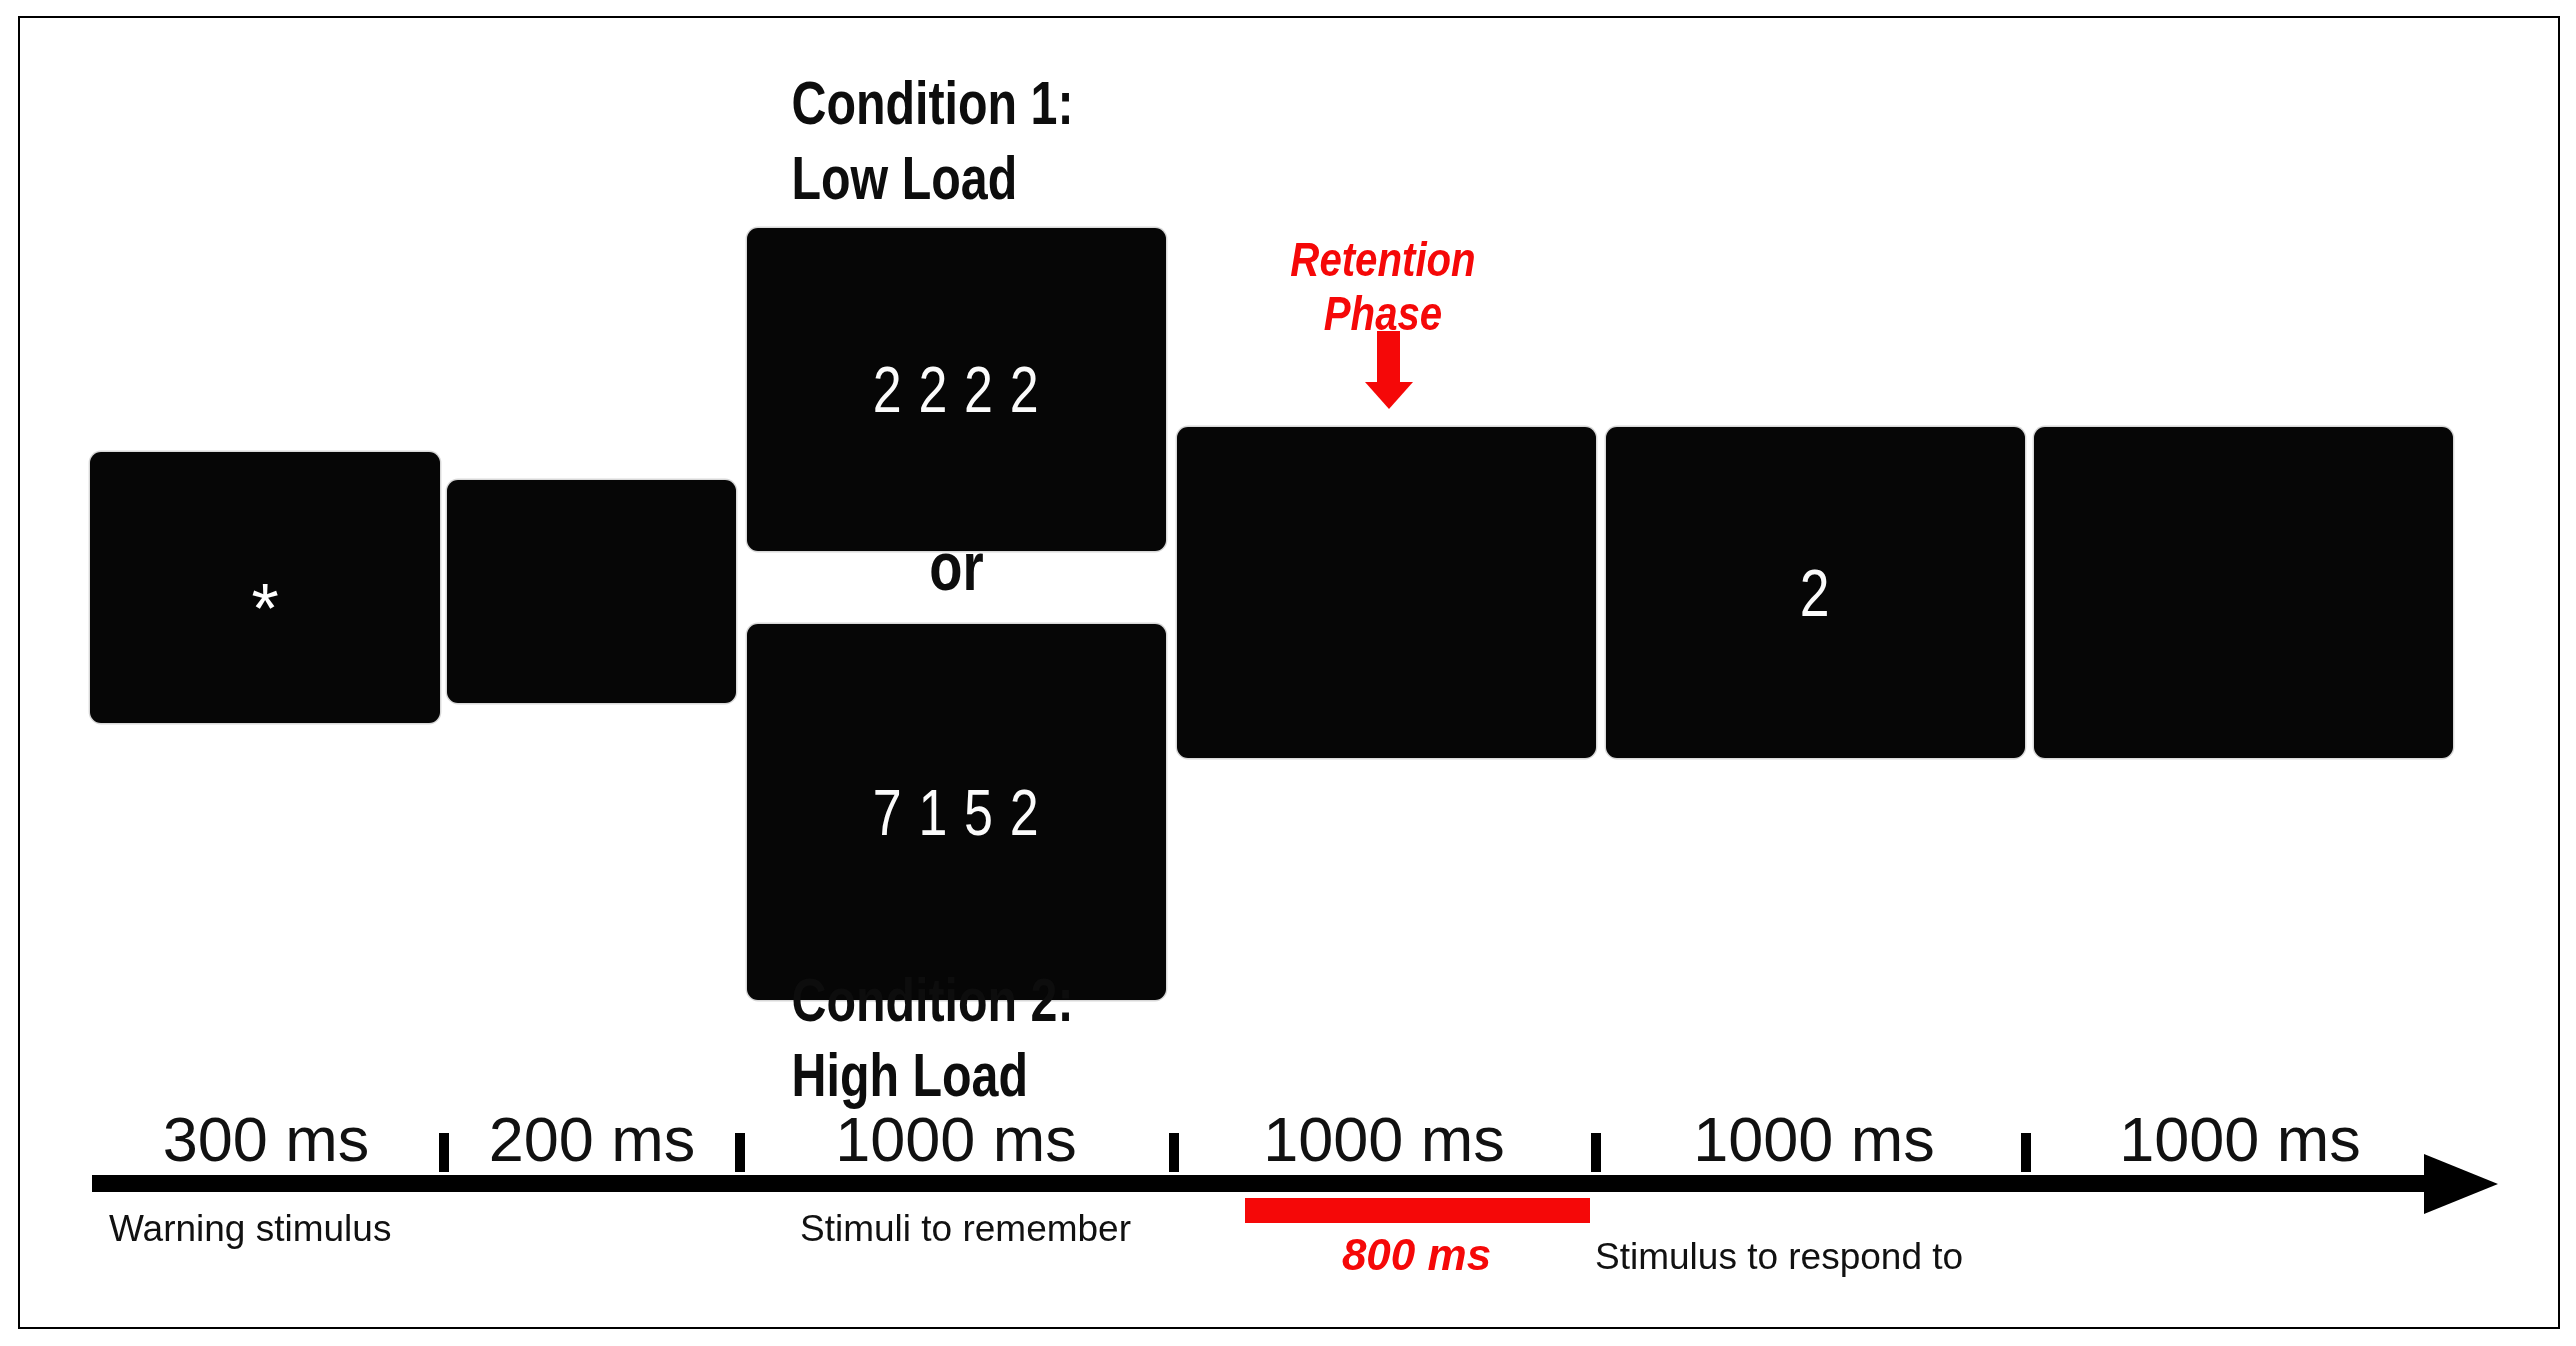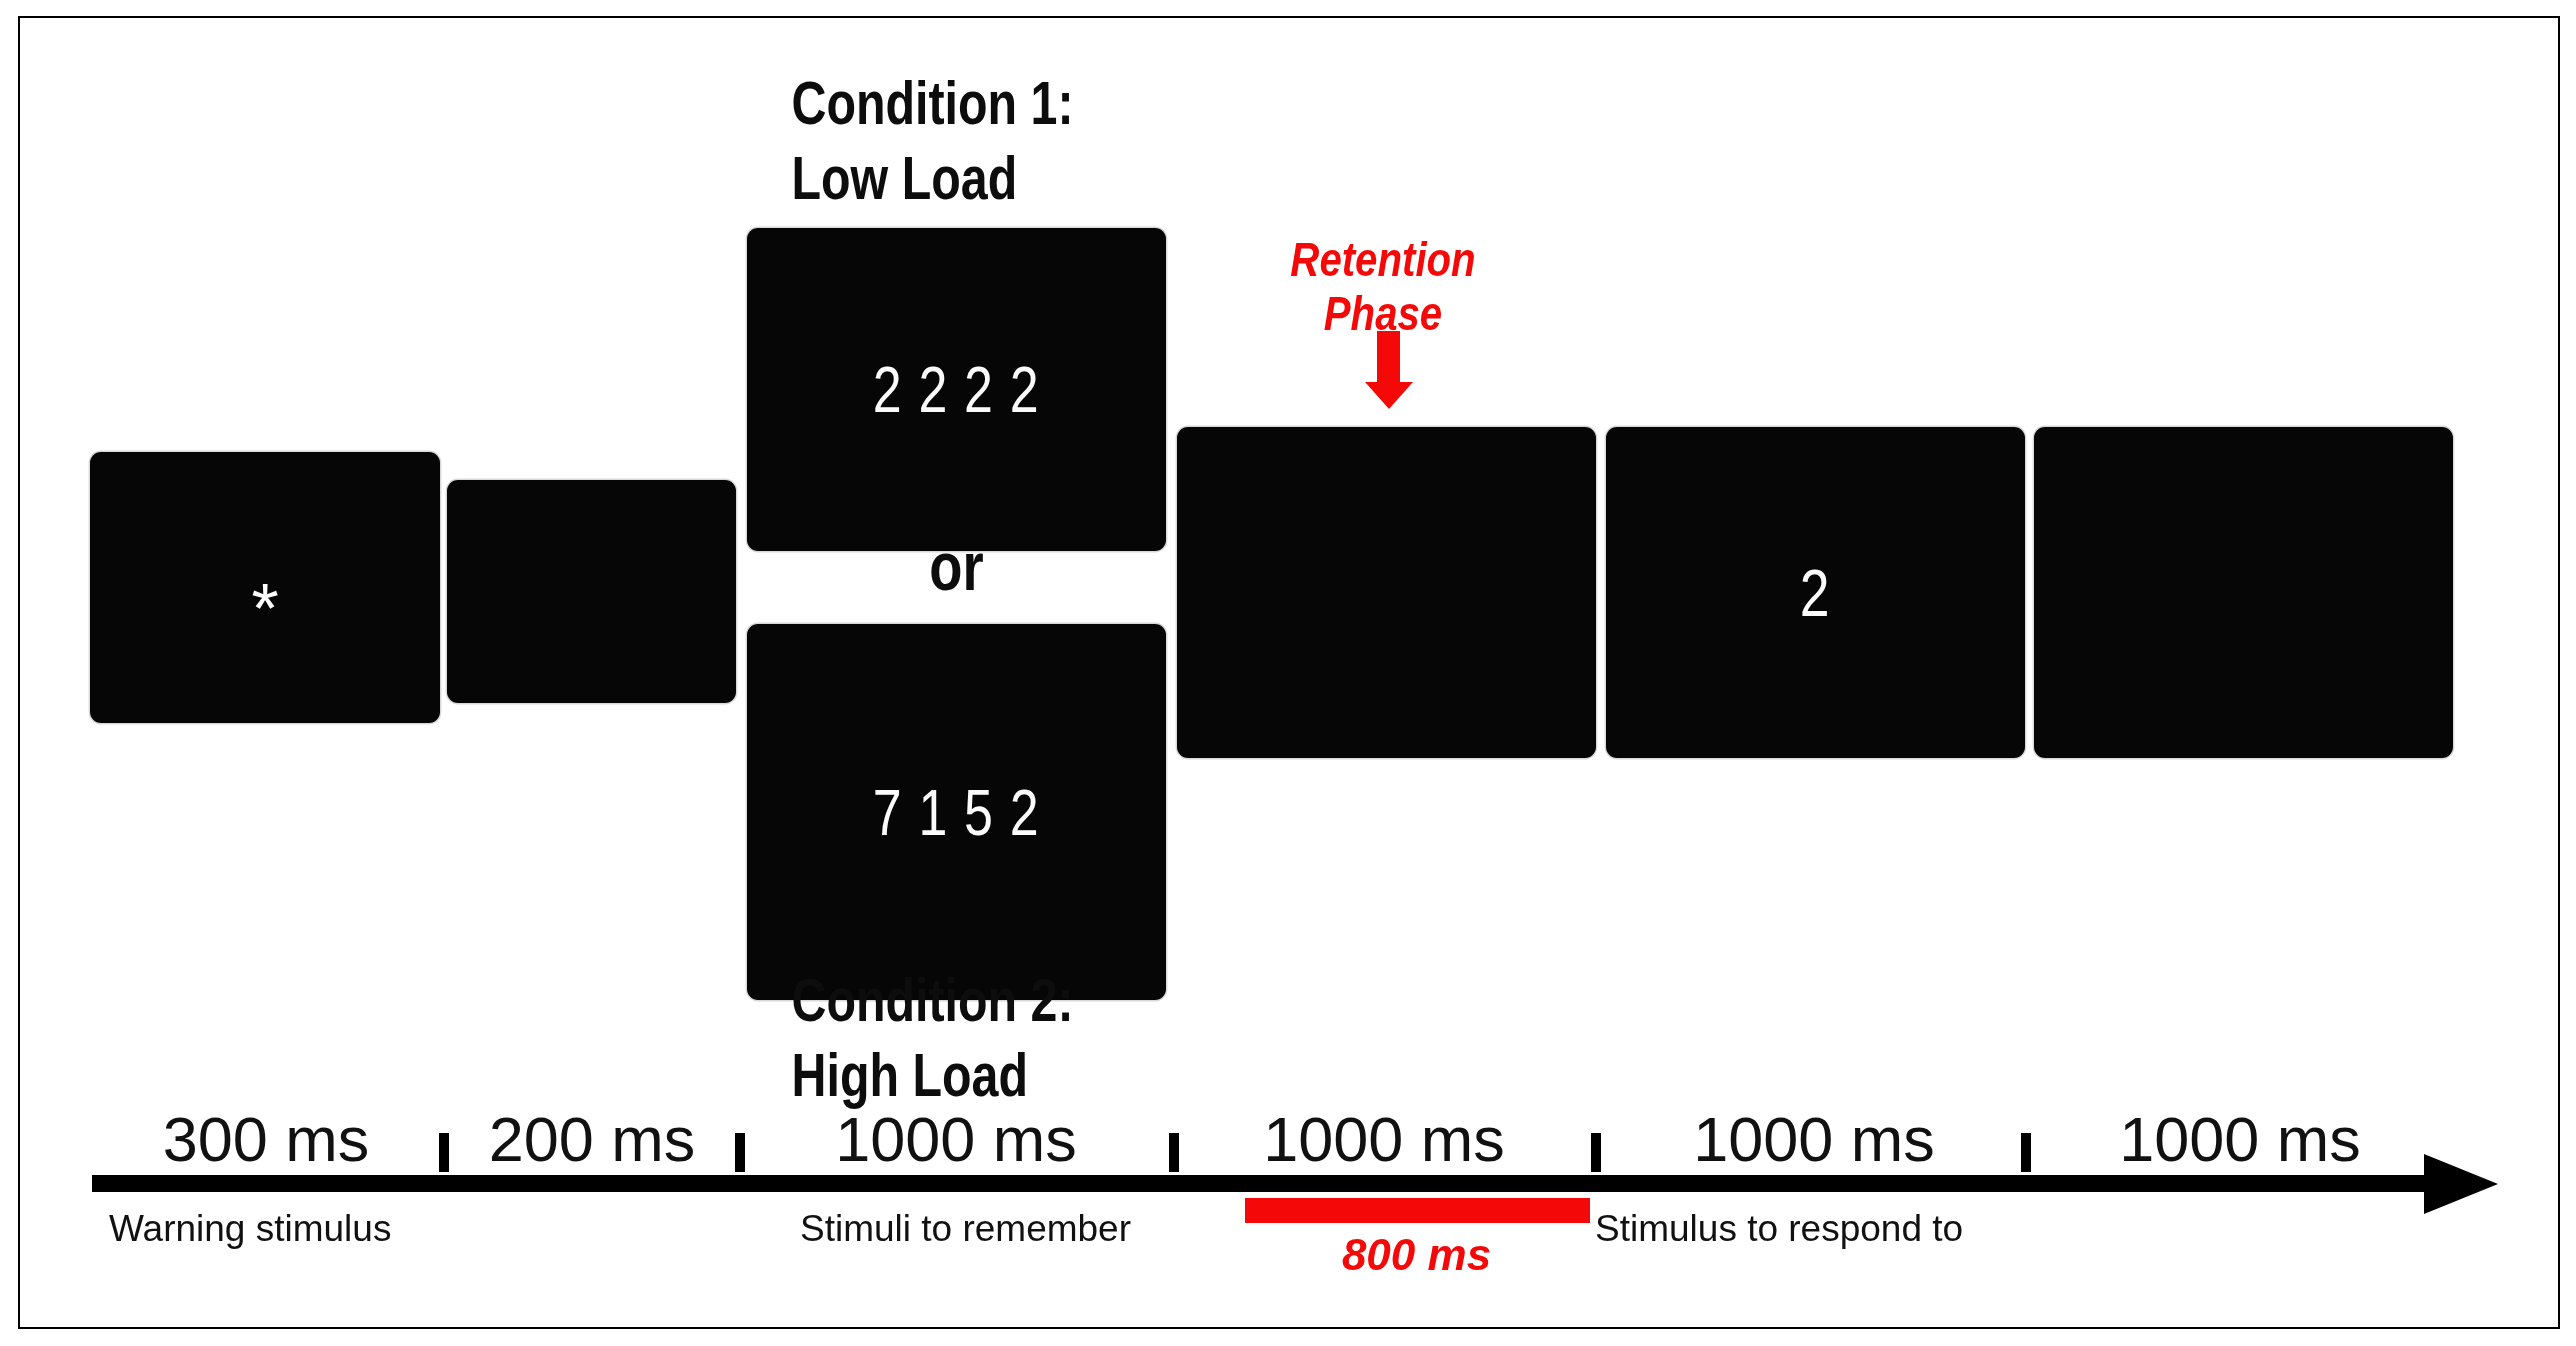--- a/index.html
+++ b/index.html
@@ -83,21 +83,21 @@
     font-size:63px;line-height:51px;color:#111;white-space:nowrap;
   }
   .d1{left:125px;} .d2{left:451px;} .d3{left:815px;}
   .d4{left:1243px;} .d5{left:1673px;} .d6{left:2099px;}
 
   .phase-label{
     position:absolute;top:1207px;font-size:37px;line-height:44px;color:#111;white-space:nowrap;text-align:right;
   }
   .pl-warning{left:109px;}
   .pl-remember{left:754px;width:423px;text-align:center;}
-  .pl-respond{left:1595px;}
+  .pl-respond{left:1595px;margin-top:28px;}
 
   .ret-bar{position:absolute;left:1245px;top:1198px;width:345px;height:25px;background:var(--red);}
   .ret-bar-label{
     position:absolute;left:1272px;top:1231px;width:289px;text-align:center;
     font-size:44px;line-height:48px;font-weight:bold;font-style:italic;color:var(--red);white-space:nowrap;
   }
 </style>
 </head>
 <body>
 

